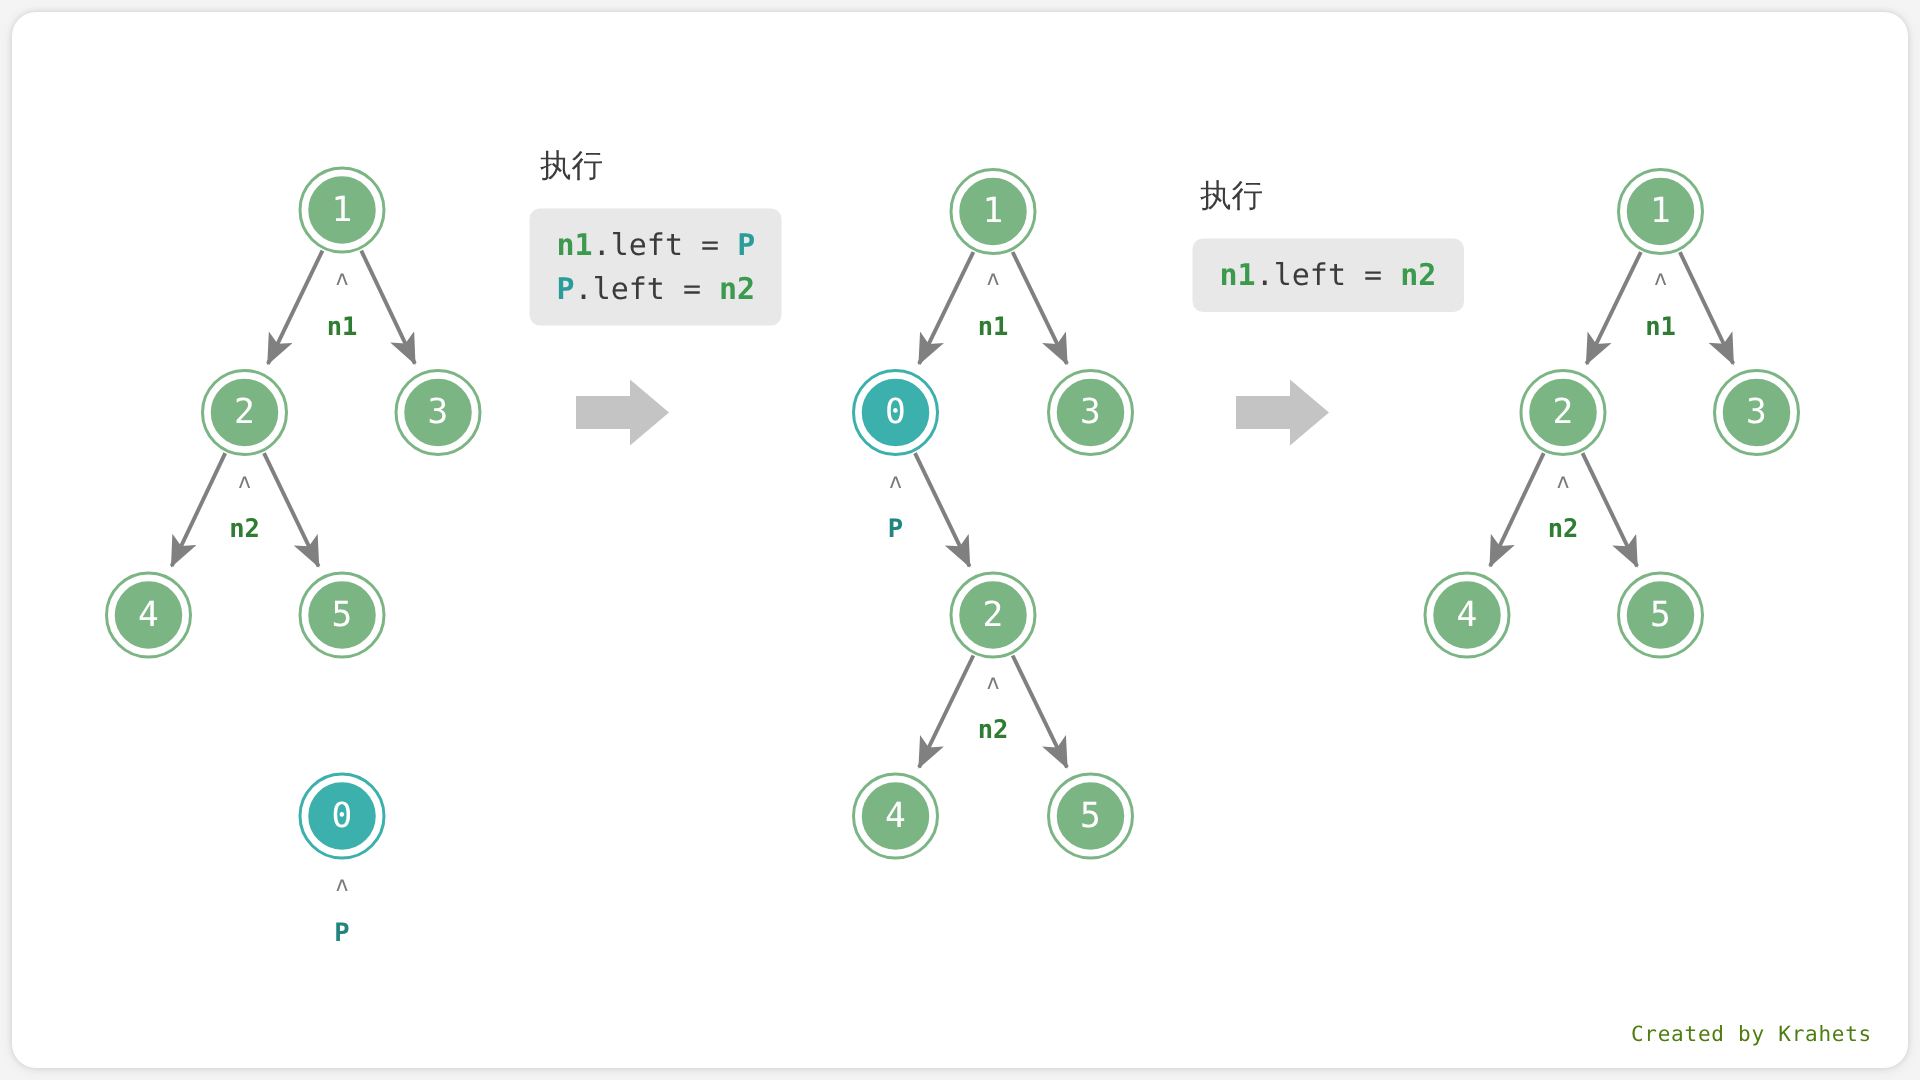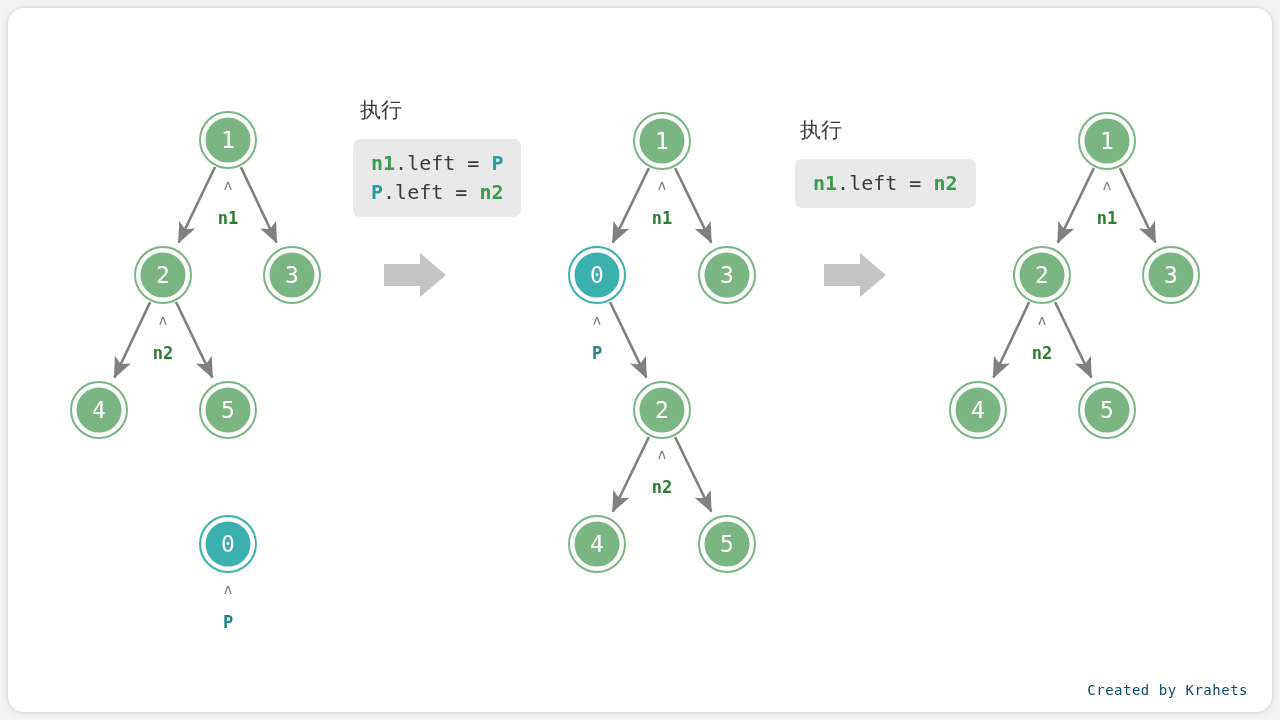--- a/index.html
+++ b/index.html
@@ -71,21 +71,21 @@
   }
   .code-box .v-green { color: #3c9a4e; font-weight: bold; }
   .code-box .v-teal  { color: #2a9d9a; font-weight: bold; }
   .code-box .v-plain { color: #3b3b3b; }
   .watermark {
     position: absolute;
     right: 32px;
     bottom: 22px;
     font-family: "DejaVu Sans Mono", monospace;
     font-size: 14px;
-    color: #0c4a6e;
+    color: #4d7c0f;
     letter-spacing: 0.5px;
     white-space: nowrap;
   }
 </style>
 </head>
 <body>
 
 <div id="stage">
   <div id="card"></div>
 

